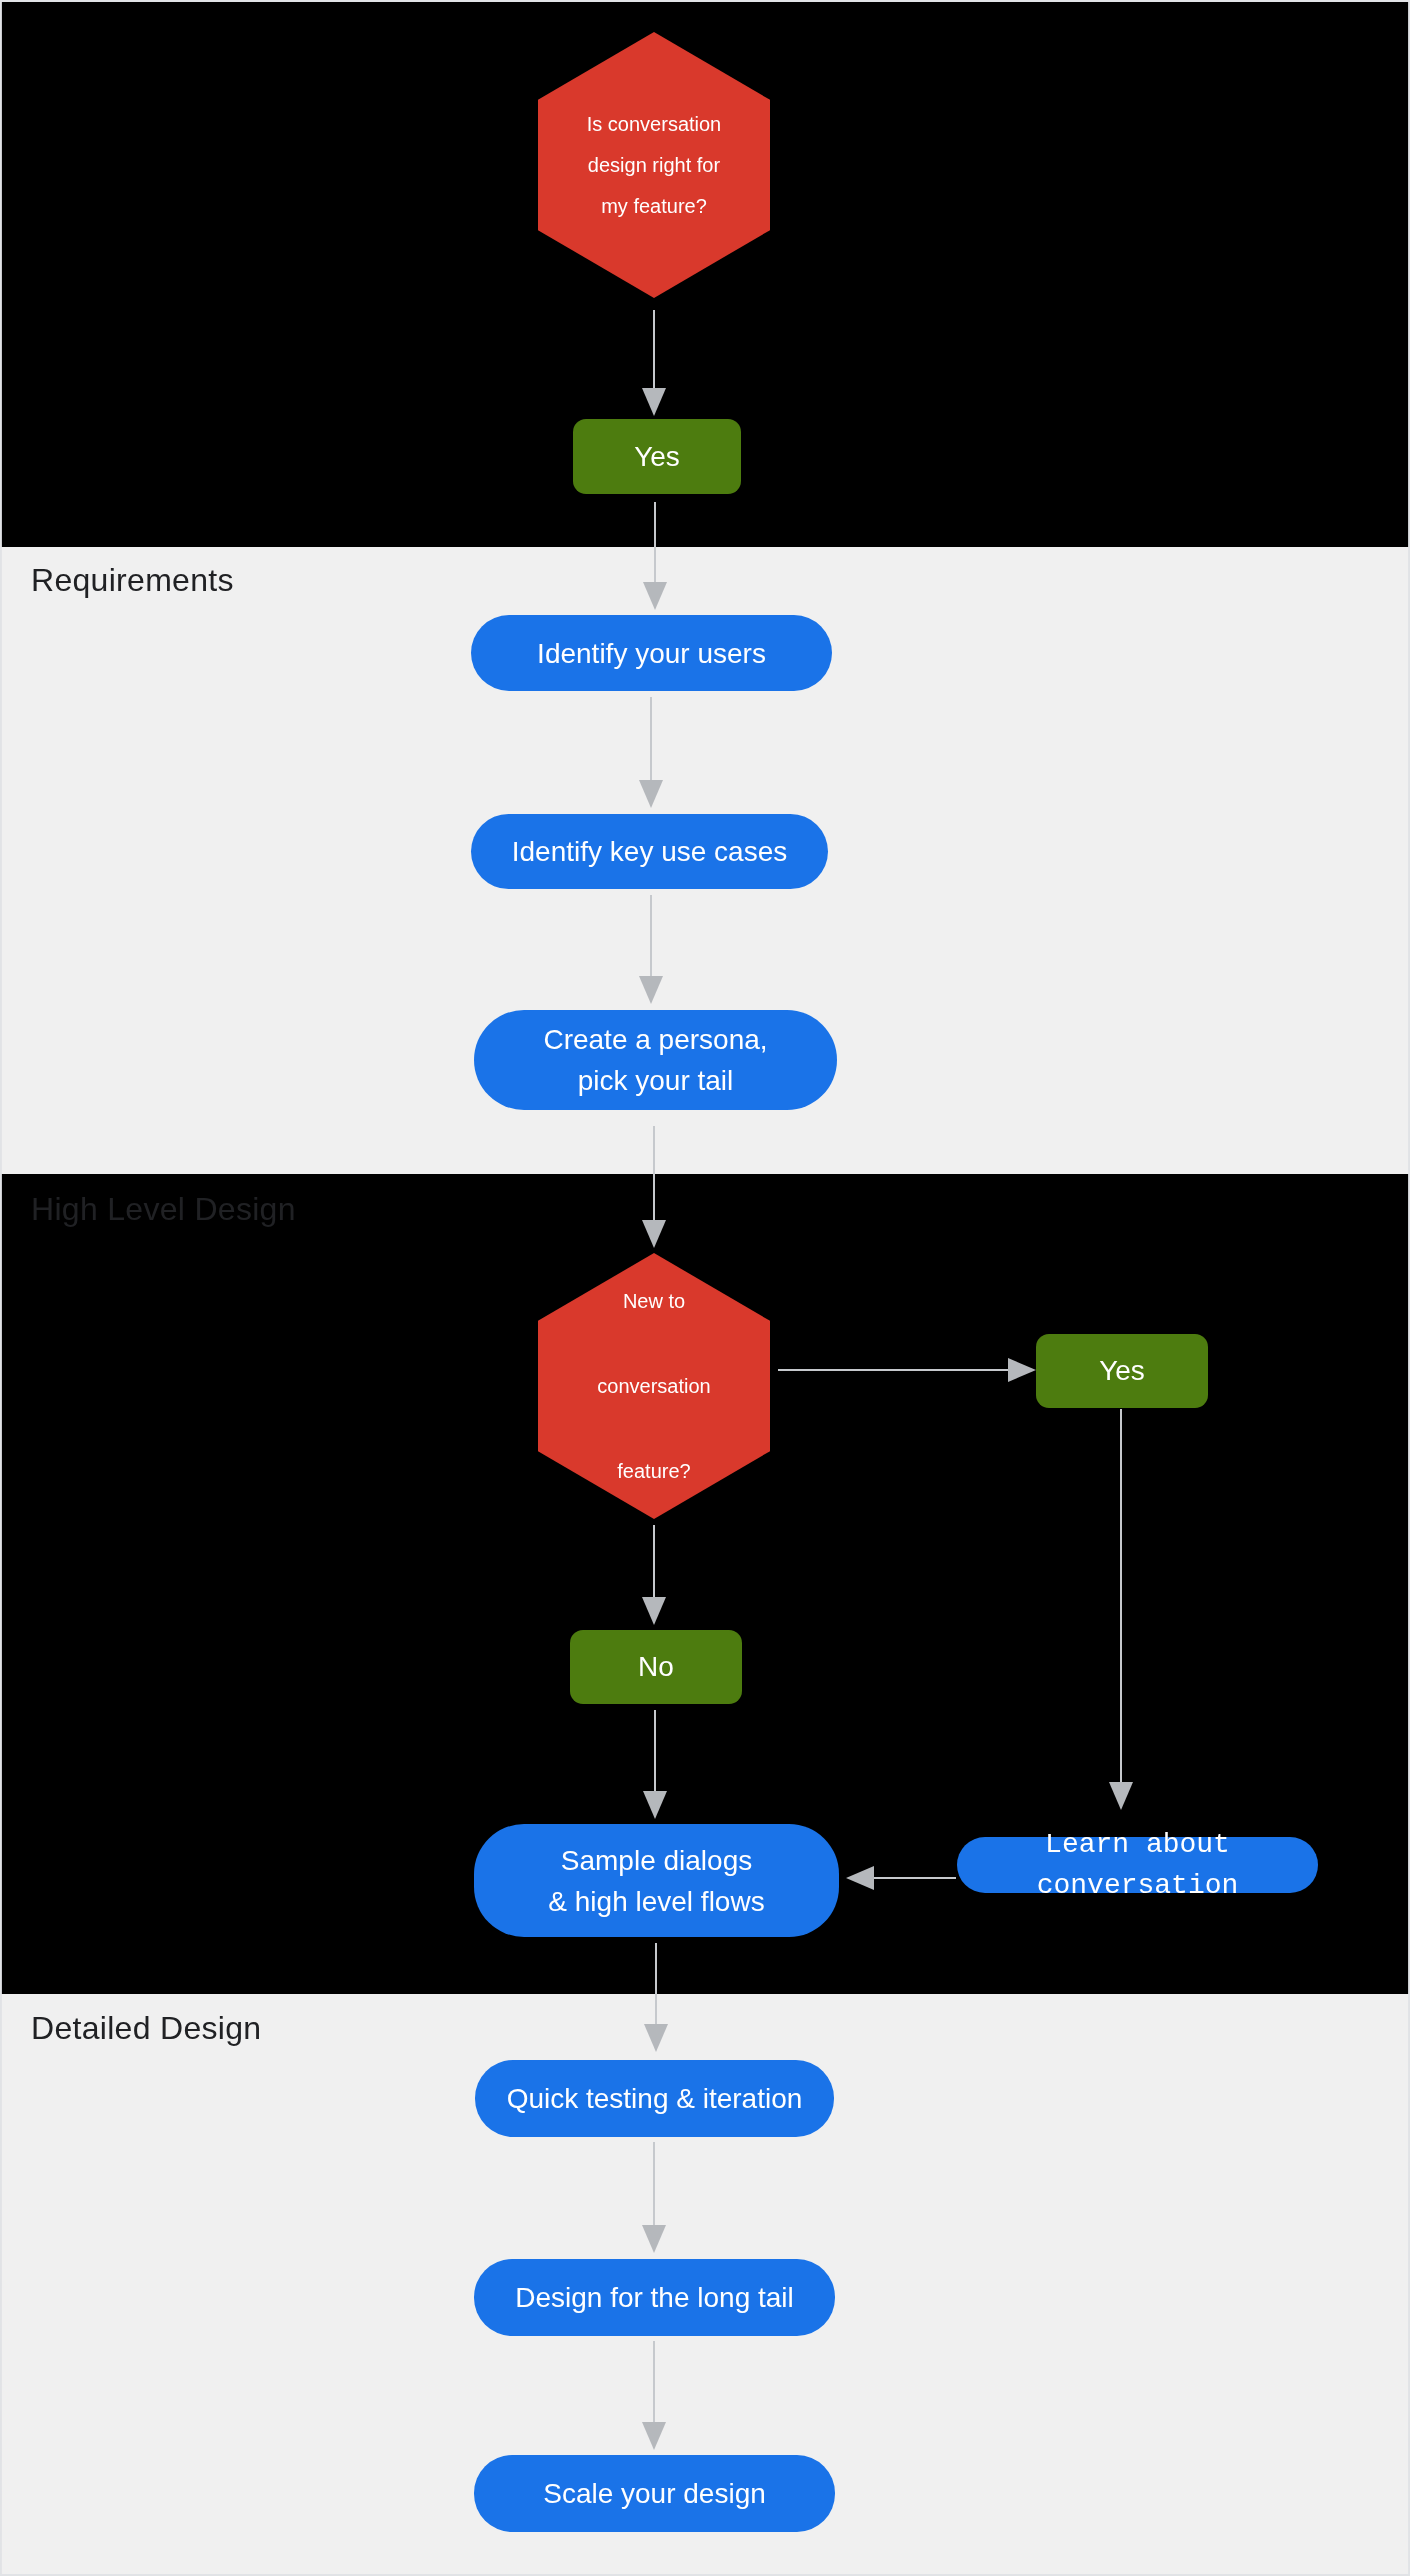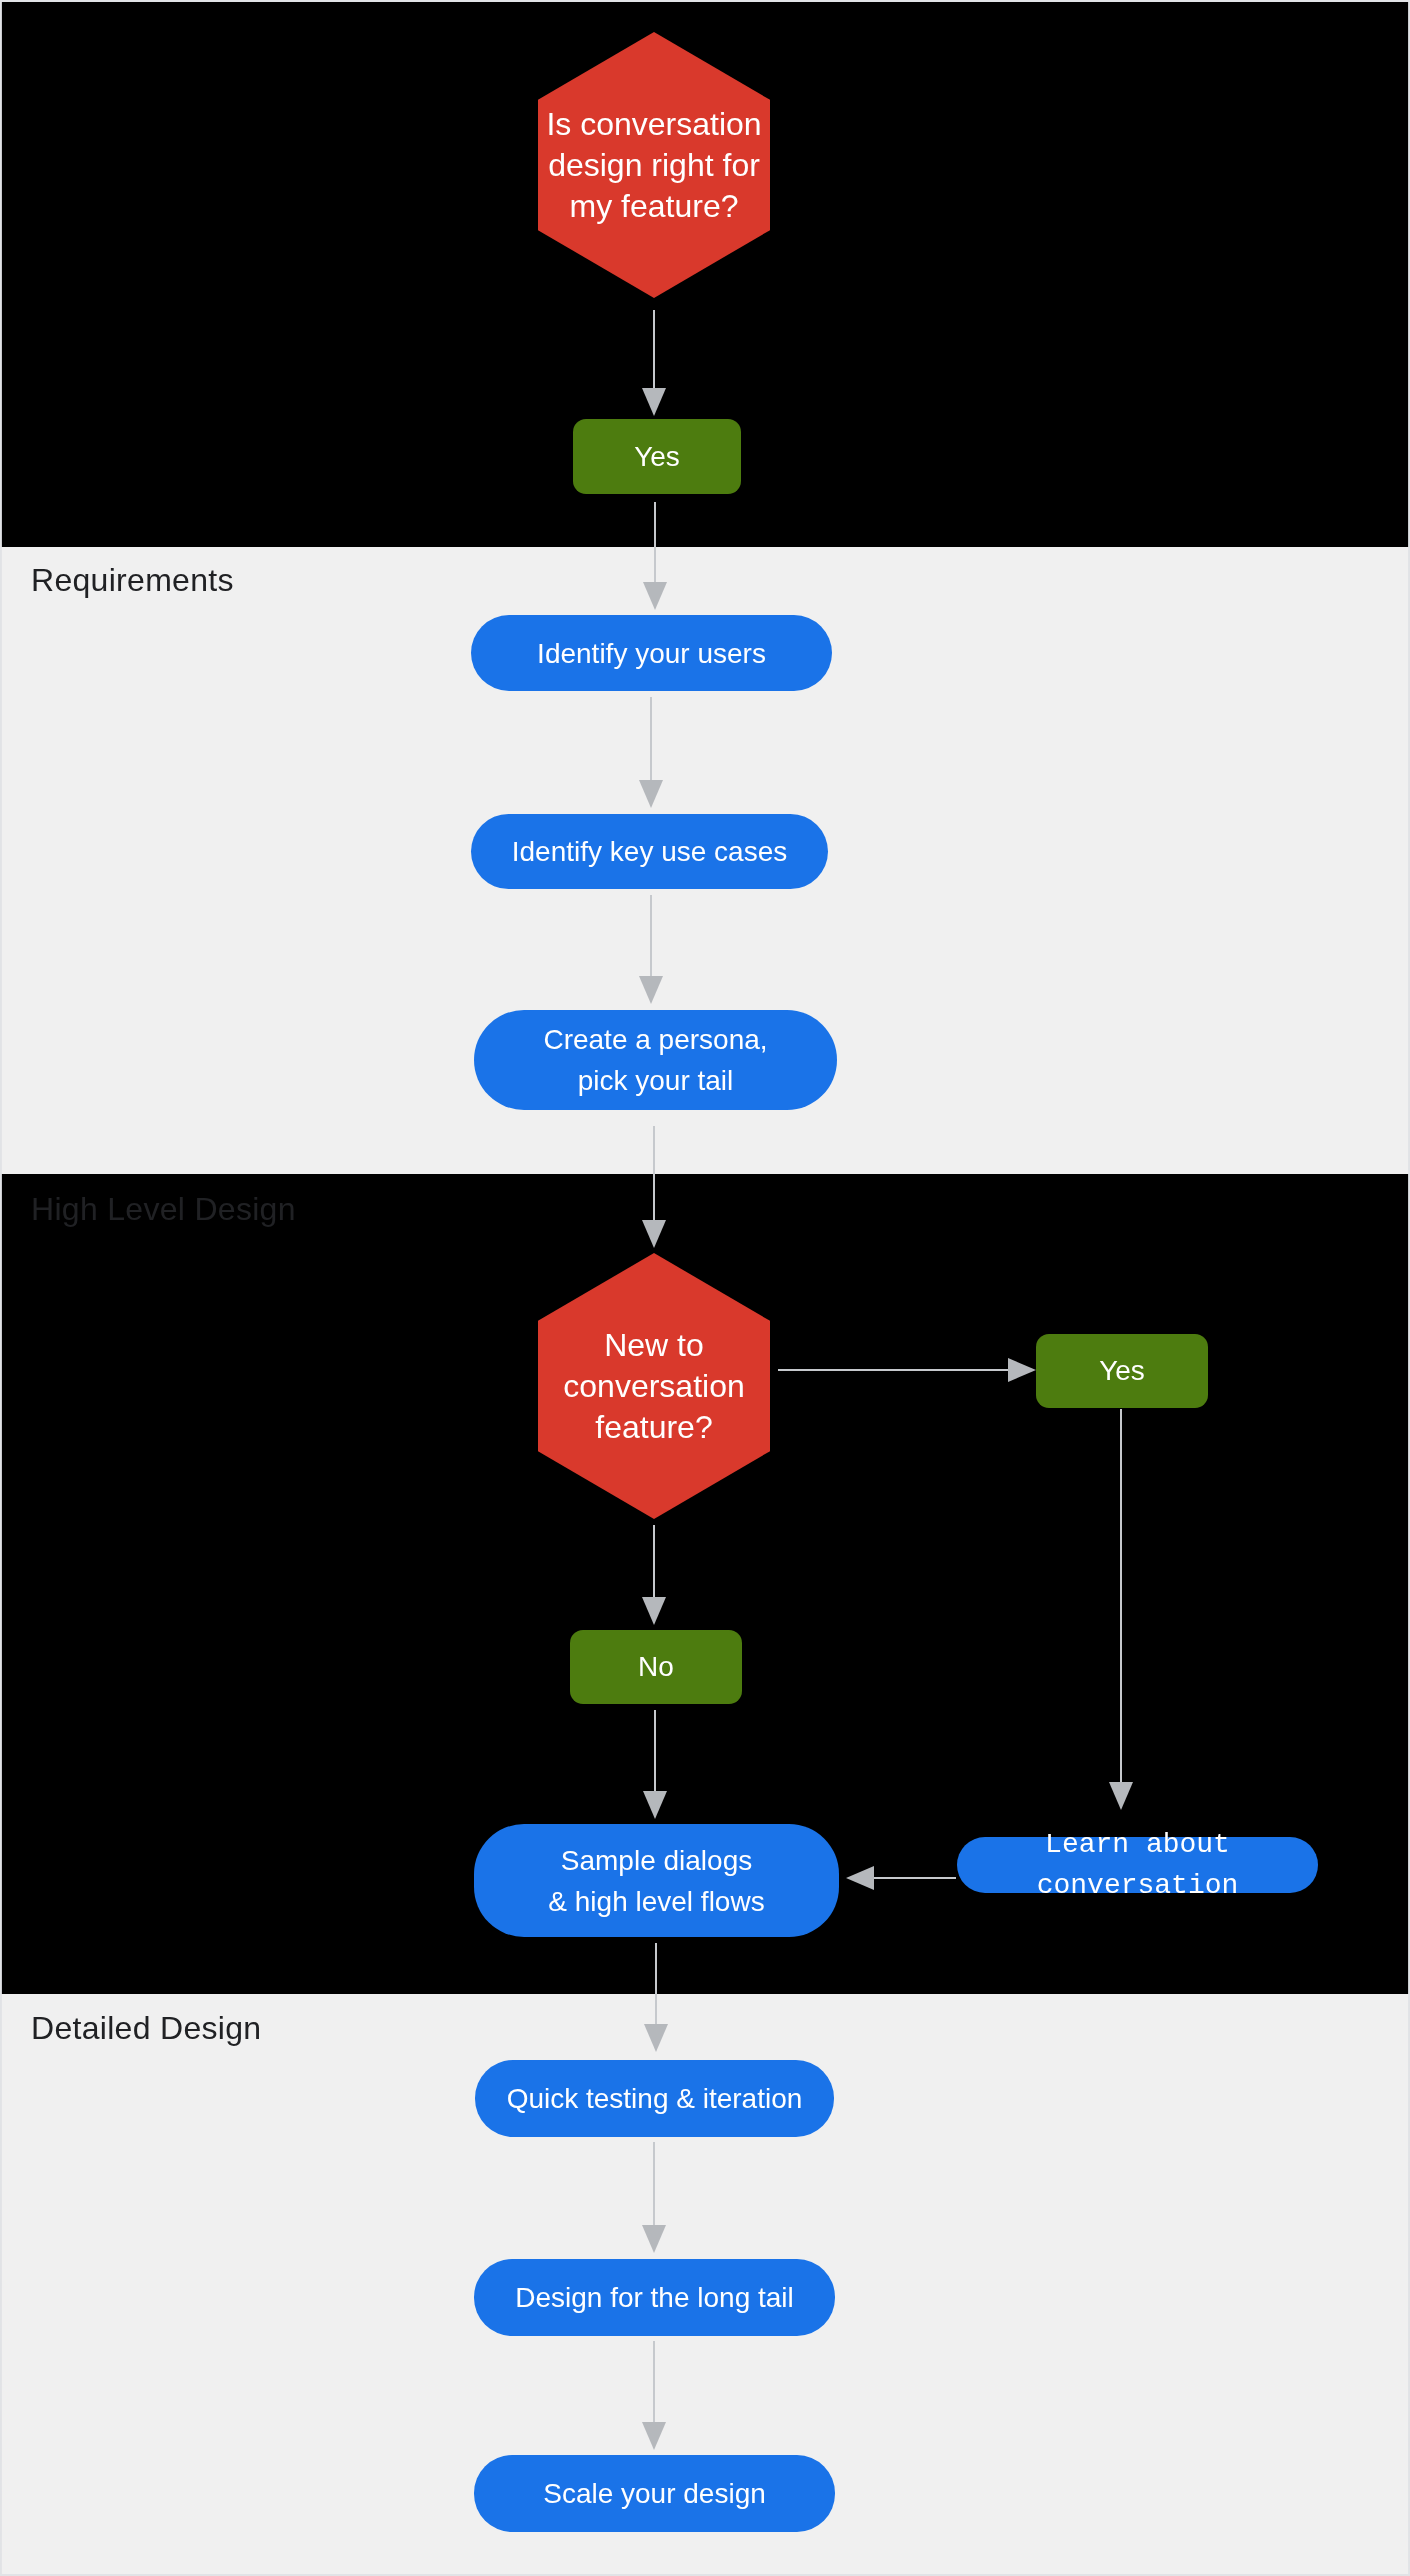--- a/index.html
+++ b/index.html
@@ -11,21 +11,21 @@
   .sec-dark  { background:#000000; }
   .sec-light { background:#f0f0f0; }
   .section-label {
     position:absolute; left:31px; font-size:32px; line-height:37px;
     color:#202124; letter-spacing:0.3px;
   }
   .hex {
     position:absolute; width:232px; height:266px; background:#d9392c;
     clip-path:polygon(50% 0%,100% 25.5%,100% 74.5%,50% 100%,0% 74.5%,0% 25.5%);
     display:flex; flex-direction:column; align-items:center; justify-content:center;
-    text-align:center; color:#ffffff; font-size:32px; line-height:41px;
+    text-align:center; color:#ffffff; font-size:20px; line-height:41px;
   }
   .btn {
     position:absolute; background:#4d7c0f; border-radius:13px;
     color:#ffffff; font-size:28px;
     display:flex; align-items:center; justify-content:center;
   }
   .pill {
     position:absolute; background:#1a73e8; border-radius:38px;
     color:#ffffff; font-size:28px; line-height:41px;
     display:flex; flex-direction:column; align-items:center; justify-content:center;
@@ -104,21 +104,21 @@
   <div class="pill two" style="left:474px; top:1010px; width:363px; height:100px;">
     <span>Create a persona,</span>
     <span>pick your tail</span>
   </div>
 
   <div class="varrow" style="left:642px; top:1126px; height:122px;">
     <div class="shaft"></div>
       <div class="head"></div>
   </div>
 
-  <div class="hex" style="left:538px; top:1253px;">
+  <div class="hex" style="left:538px; top:1253px;gap:44px;">
     <span>New to</span>
     <span>conversation</span>
     <span>feature?</span>
   </div>
 
   <div class="harrow right" style="left:778px; top:1358px; width:258px;">
     <div class="shaft"></div>
       <div class="head"></div>
   </div>
 

